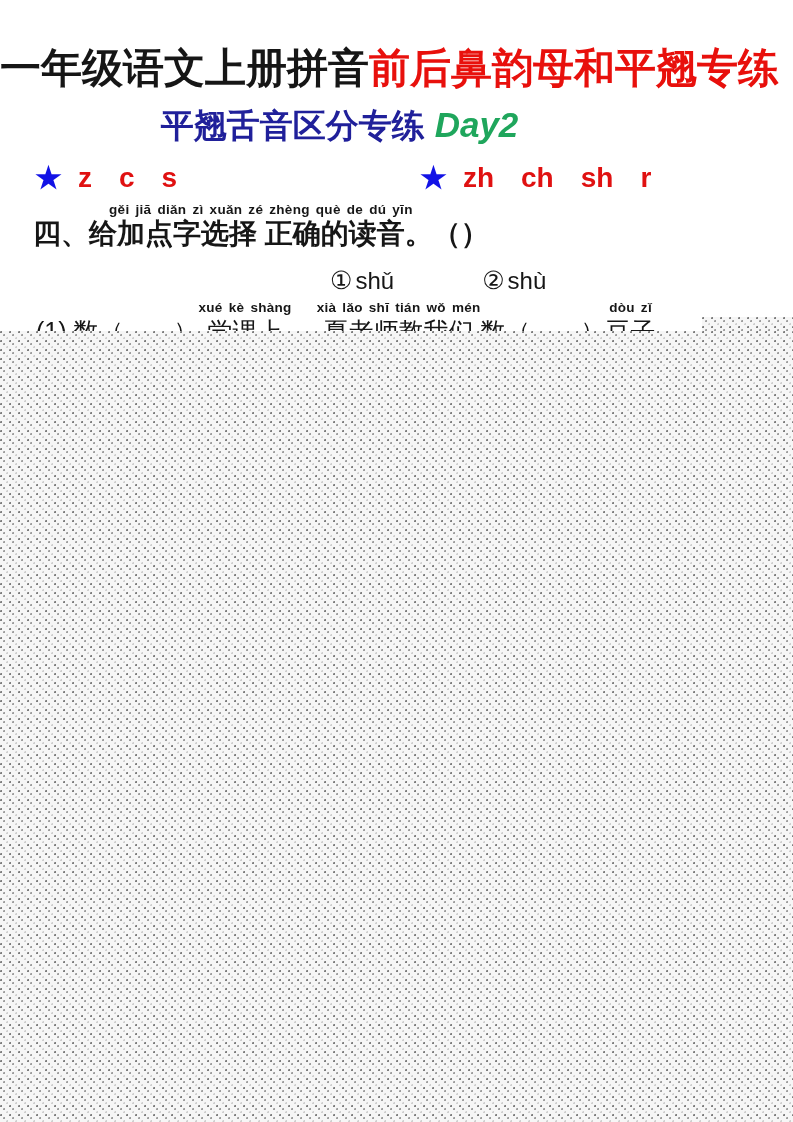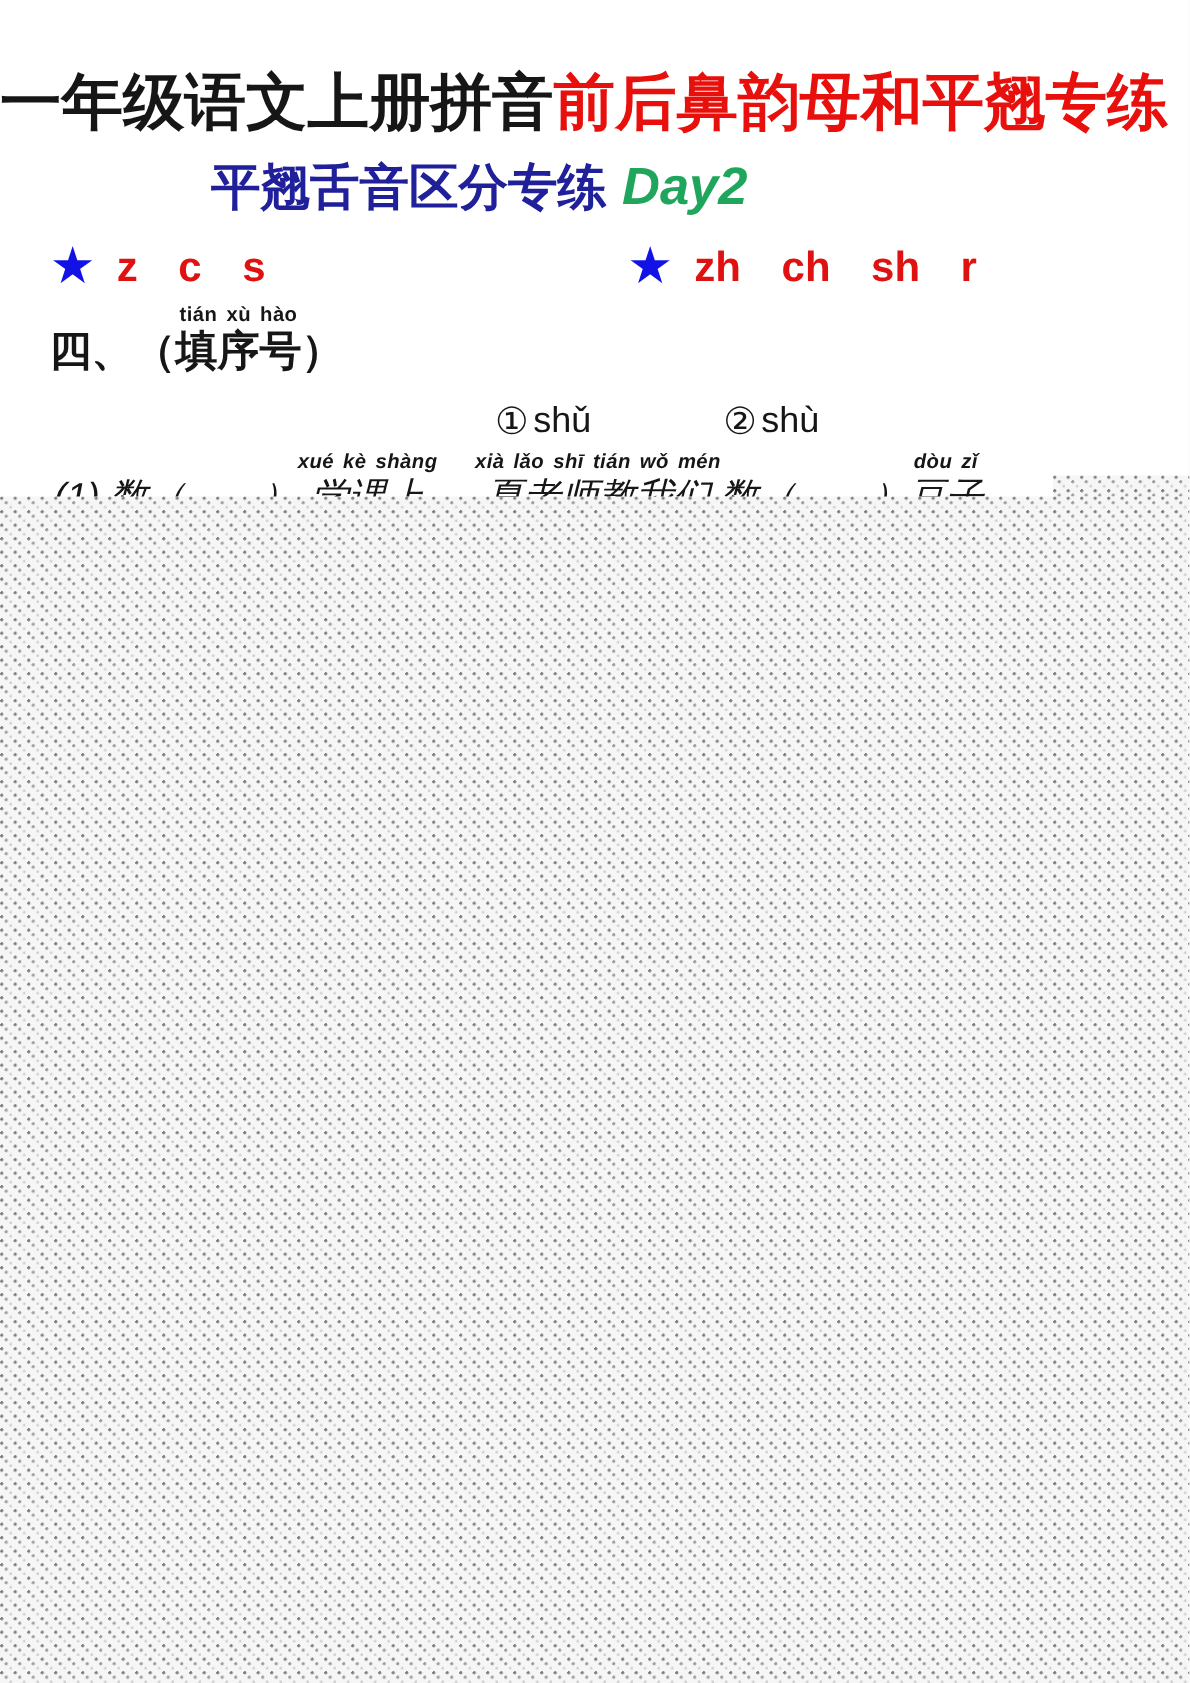--- a/index.html
+++ b/index.html
@@ -14,21 +14,21 @@
   .title {
     position: absolute; top: 46px; left: 0; width: 698px;
     text-align: center; font-size: 41px; font-weight: bold;
     white-space: nowrap; line-height: 1.1;
     font-family: "DejaVu Sans", sans-serif;
   }
   .t-red { color: var(--title-red, #e8100c); }
   .subtitle {
     position: absolute; top: 104px; left: 0; width: 639px;
     text-align: center; font-size: 33px; font-weight: bold;
-    white-space: nowrap; line-height: 1.2;
+    white-space: nowrap; line-height: 1.2; padding-left: 20px;
   }
   .s-blue { color: var(--subtitle-blue, #20209a); }
   .s-day  { color: var(--day-green, #1fa65c); font-style: italic; font-size: 35px; margin-left: 10px; }
   .soundline { position: absolute; top: 162px; left: 0; width: 793px; height: 40px;
     font-size: 29px; font-weight: bold; }
   .sgroup { position: absolute; display: flex; align-items: center; white-space: nowrap; }
   .g1 { left: 35px; }
   .g2 { left: 420px; }
   .star { color: var(--star-blue, #1212e6); font-size: 30px; margin-right: 3px; line-height: 1; }
   .letter { color: var(--letter-red, #e01111); font-size: 28px; margin-left: 27px; }
@@ -38,21 +38,21 @@
   .py {
     font-size: 13.5px; font-weight: bold; line-height: 1.15;
     letter-spacing: 0.3px; word-spacing: 2px; white-space: pre;
   }
   .hz { font-size: 28px; font-weight: bold; line-height: 1.15; white-space: pre; }
   .optline { position: absolute; top: 266px; left: 330px; display: flex; gap: 88px;
     font-size: 24px; font-weight: normal; }
   .opt { display: flex; align-items: center; white-space: nowrap; }
   .onum { font-size: 25px; }
   .opy { margin-left: 3px; }
-  .qline { position: absolute; top: 300px; left: 36px; display: flex; align-items: flex-end; font-style: italic; }
+  .qline { position: absolute; top: 300px; left: 36px; display: flex; align-items: flex-end; }
   .qline .hz { font-size: 25px; font-weight: normal; line-height: 1.2; }
   .dither {
     position: absolute;
     background-color: #f6f6f6;
     background-image:
       radial-gradient(circle at 1.2px 1.2px, #7e7e7e 0.9px, rgba(255,255,255,0) 1.2px),
       radial-gradient(circle at 1.2px 1.2px, #9e9e9e 0.9px, rgba(255,255,255,0) 1.2px),
       radial-gradient(circle at 1.2px 1.2px, #cfcfcf 0.8px, rgba(255,255,255,0) 1.1px);
     background-size: 9px 9px, 9px 9px, 9px 9px;
     background-position: 0 0, 3px 3px, 6px 6px;
@@ -82,26 +82,26 @@
     <span class="letter">r</span>
   </div>
 </div>
 
 <div class="secline">
   <div class="seg">
     <div class="py"></div>
     <div class="hz">四、</div>
   </div>
   <div class="seg">
+    <div class="py">gěi jiā diǎn zì xuǎn zé zhèng què de dú yīn</div>
+    <div class="hz">给加点字选择 正确的读音。</div>
+  </div>
+  <div class="seg">
     <div class="py"></div>
     <div class="hz">（</div>
-  </div>
-  <div class="seg">
-    <div class="py">tián xù hào</div>
-    <div class="hz">填序号</div>
   </div>
   <div class="seg">
     <div class="py"></div>
     <div class="hz">）</div>
   </div>
 </div>
 
 <div class="optline">
   <div class="opt">
     <span class="onum">①</span>

